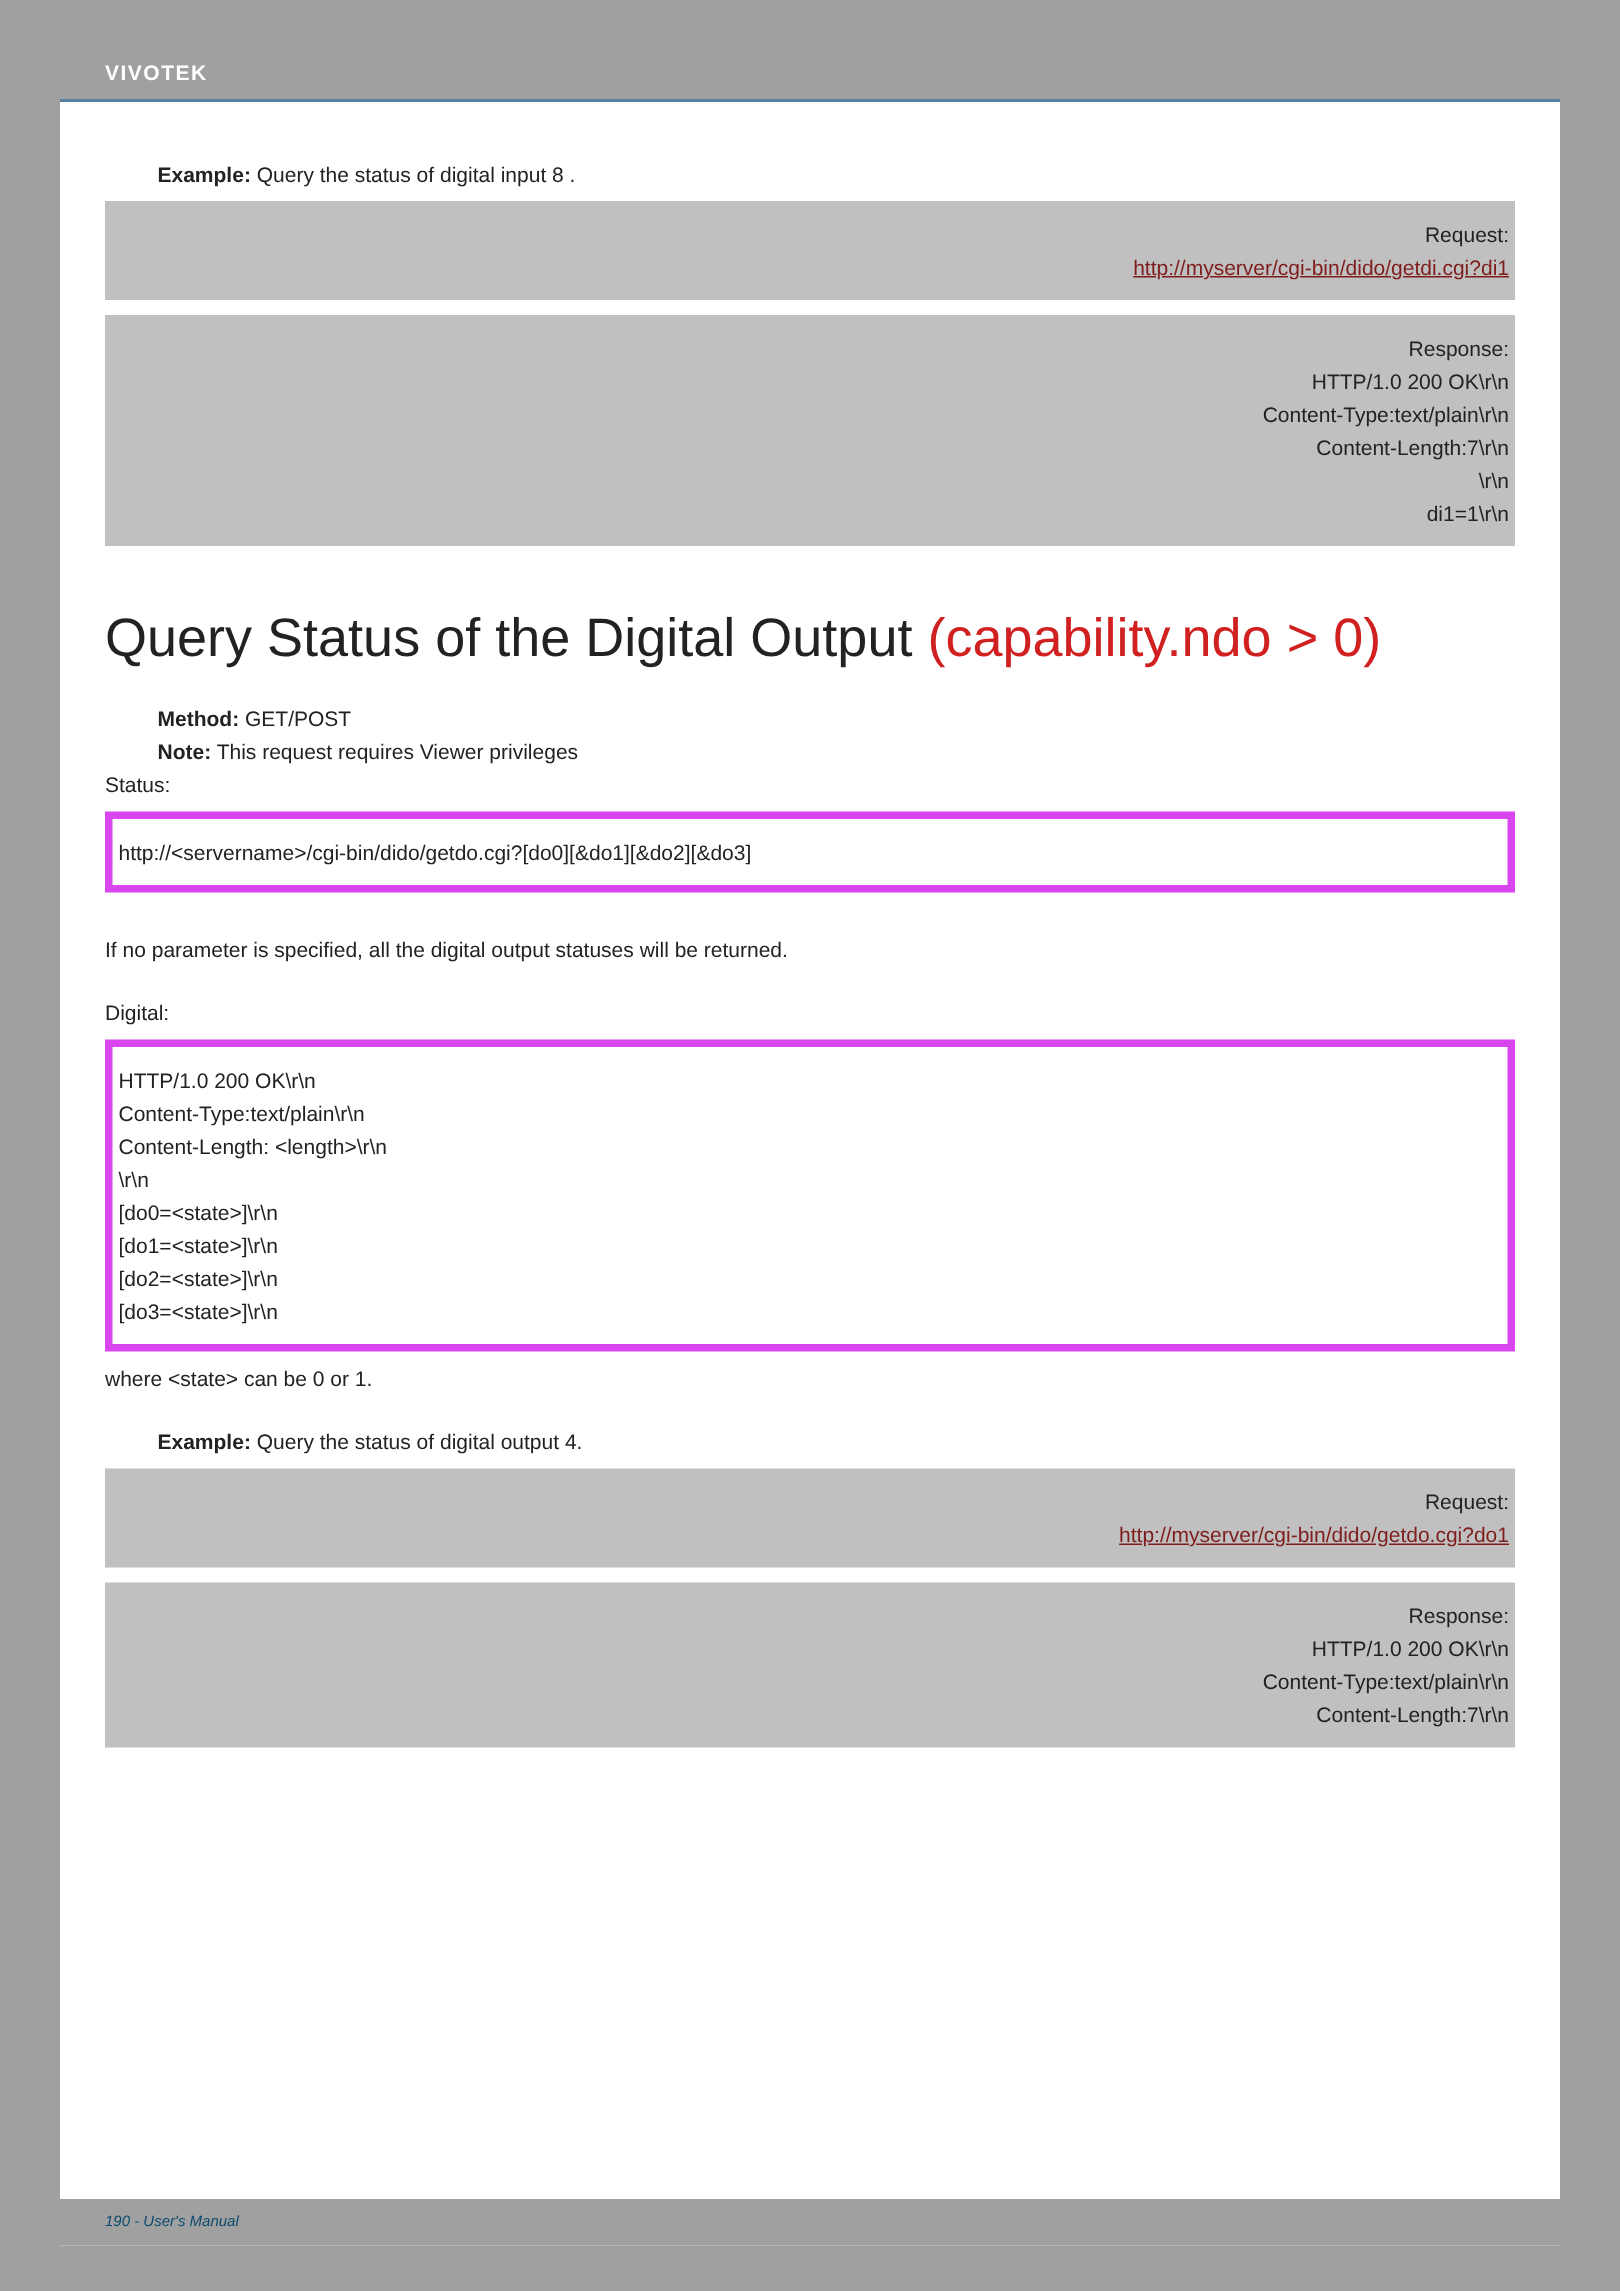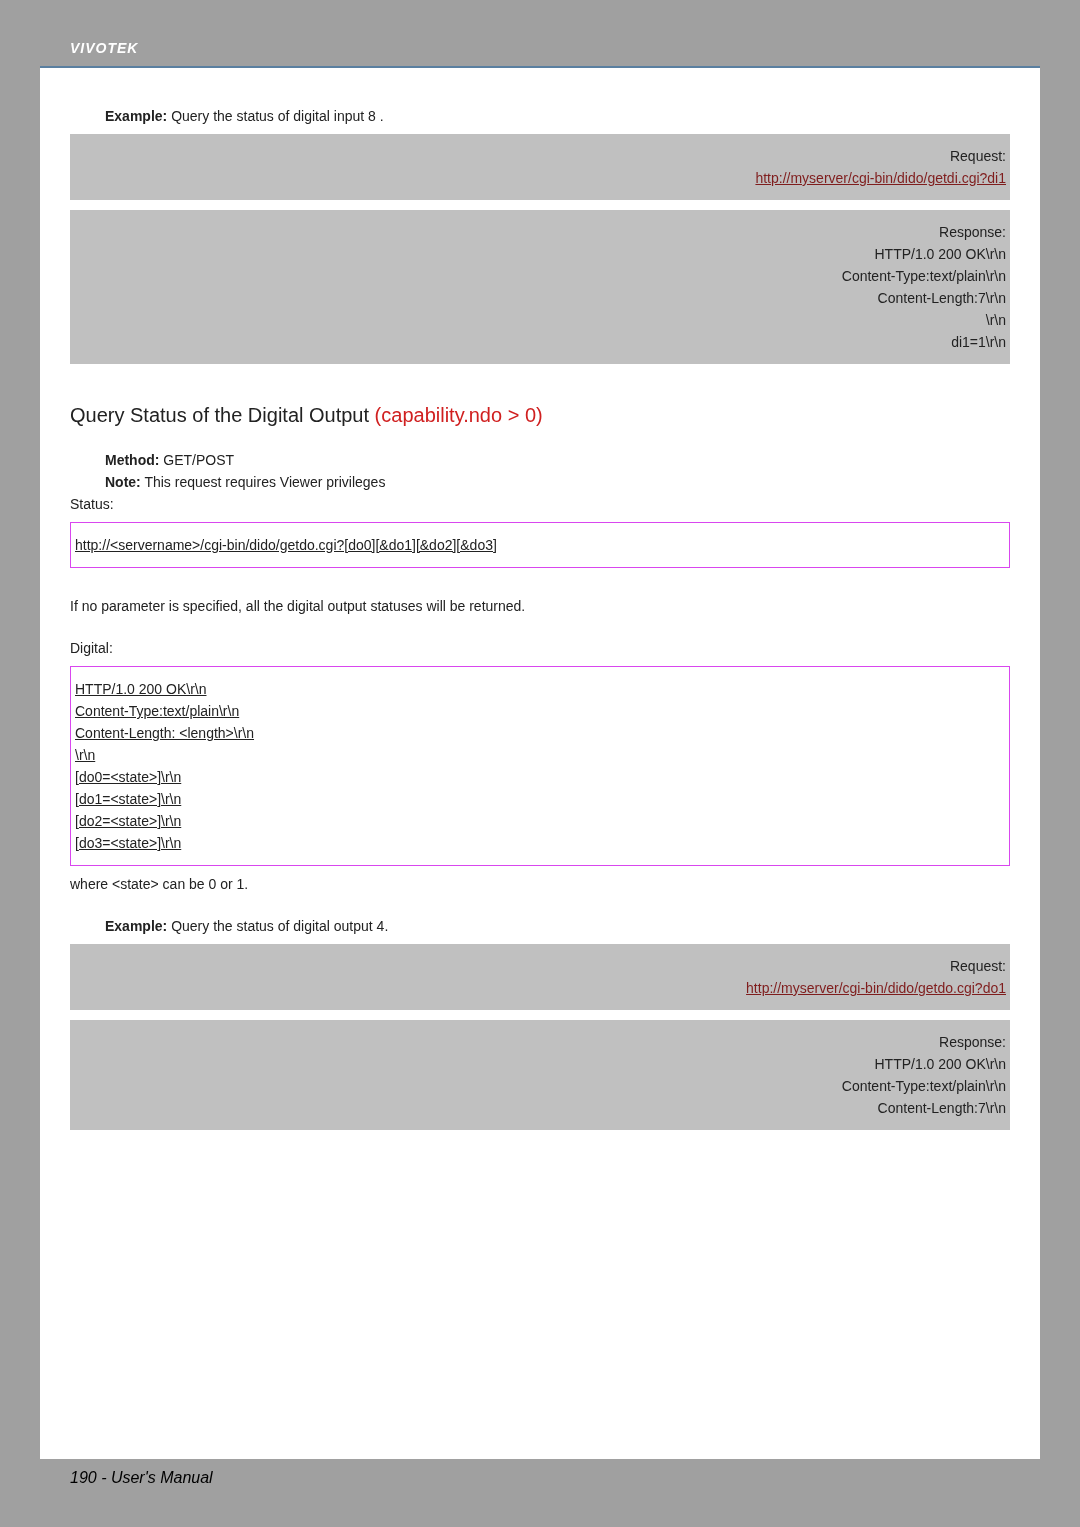--- a/index.html
+++ b/index.html
@@ -15,21 +15,20 @@
   .page {
     width: 1000px;
     background: #fff;
     min-height: 1467px;
     position: relative;
     padding-bottom: 60px;
   }
   .header-bar {
     background: #a0a0a0;
     color: #fff;
-    font-style: italic;
     font-weight: bold;
     padding: 10px 30px;
     letter-spacing: 1px;
   }
   .thin-blue {
     height: 2px;
     background: #5a7fa0;
   }
   .content {
     padding: 40px 30px 20px 30px;
@@ -41,43 +40,42 @@
     padding: 8px 4px;
     margin: 10px 0;
     text-align: right;
   }
   .gray-box .line { margin: 6px 0; }
   .link {
     color: #7f1d1d;
     text-decoration: underline;
   }
   h1 {
-    font-size: 20px;
+    font-size: 36px;
     font-weight: normal;
     margin: 40px 0 25px 0;
   }
   h1 .red { color: #d02020; }
   .spacer { height: 20px; }
   .border-box {
-    border: 1px solid #d946ef;
+    border: 5px solid #d946ef;
     padding: 8px 4px;
     margin: 10px 0;
-    text-decoration: underline;
   }
   .border-box .line { margin: 6px 0; }
   .footer-bar {
     position: absolute;
     bottom: 0;
     left: 0;
     right: 0;
     background: #a0a0a0;
-    color: #000000;
+    color: #0c4a6e;
     font-style: italic;
     padding: 10px 30px;
-    font-size: 16px;
+    font-size: 10px;
   }
 </style>
 </head>
 <body>
 
 <div class="page">
   <div class="header-bar">
     <span>VIVOTEK</span>
   </div>
   <div class="thin-blue"></div>

